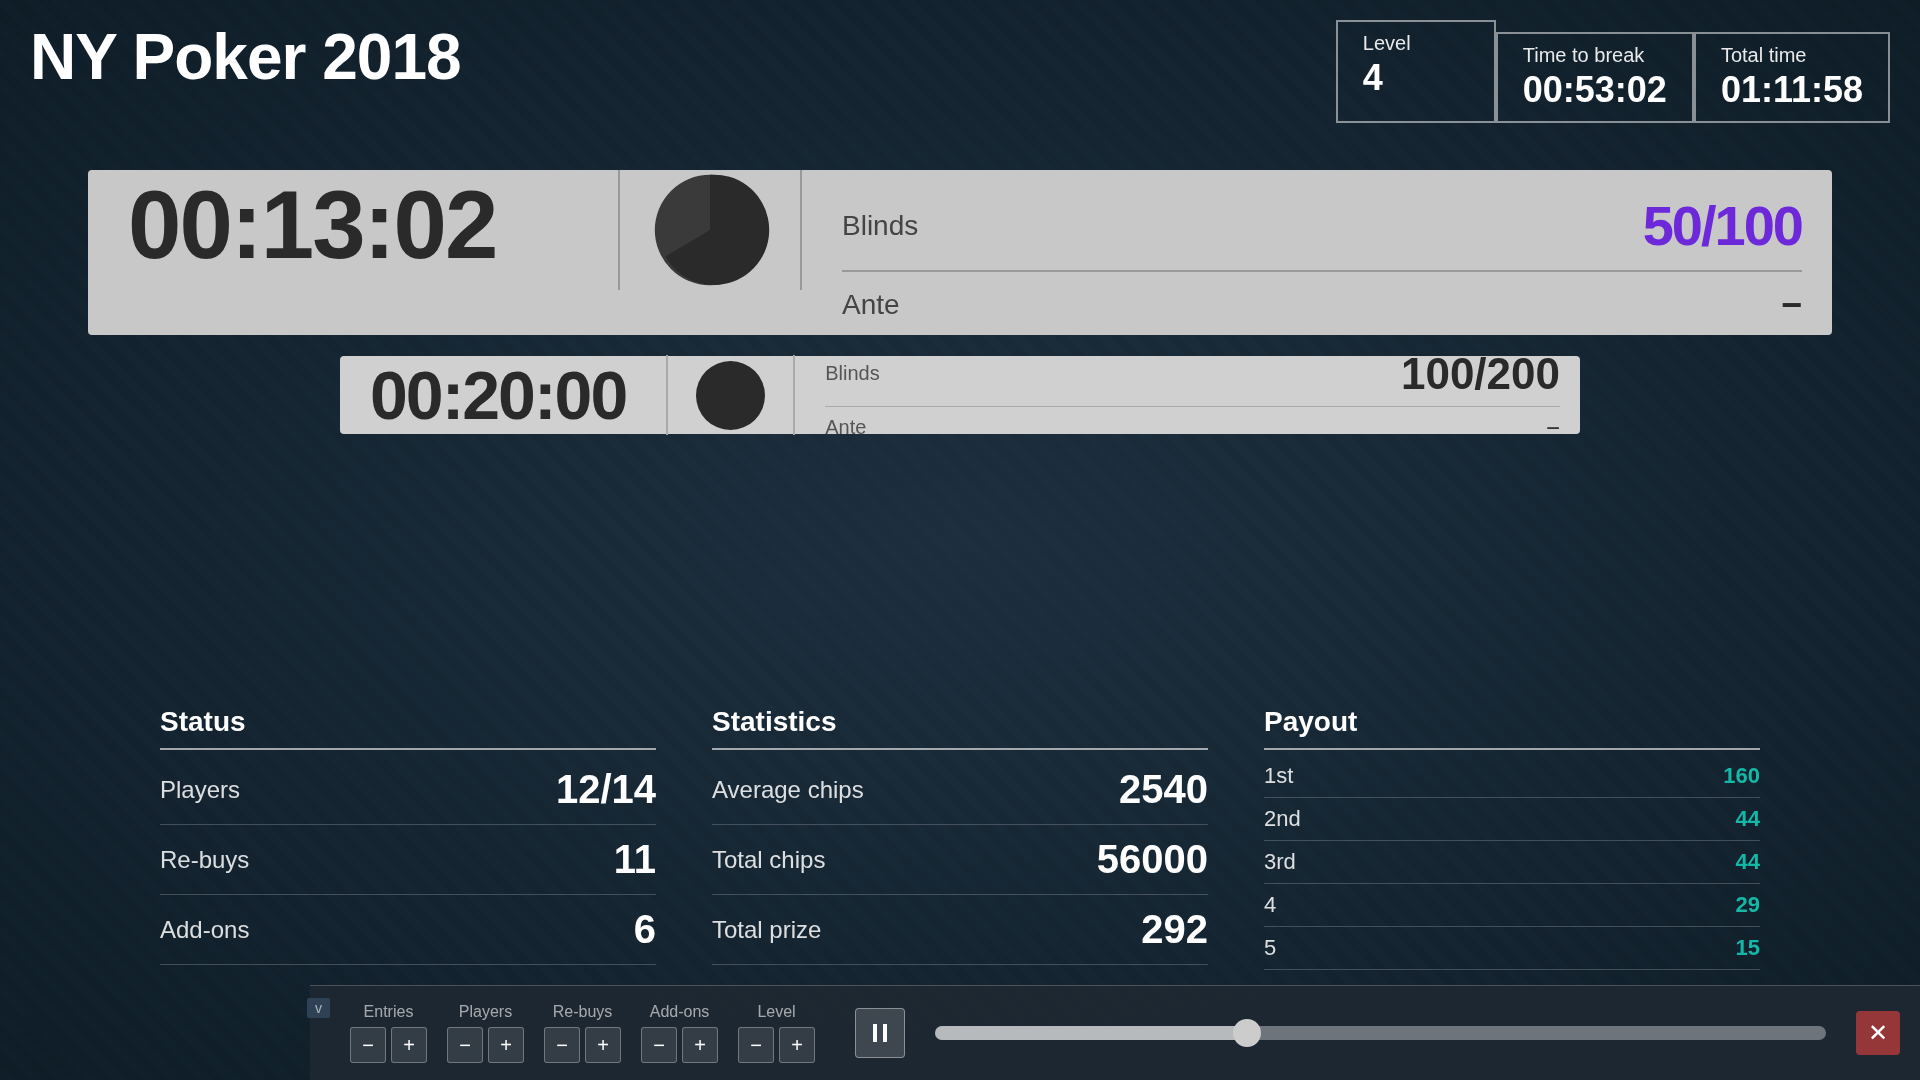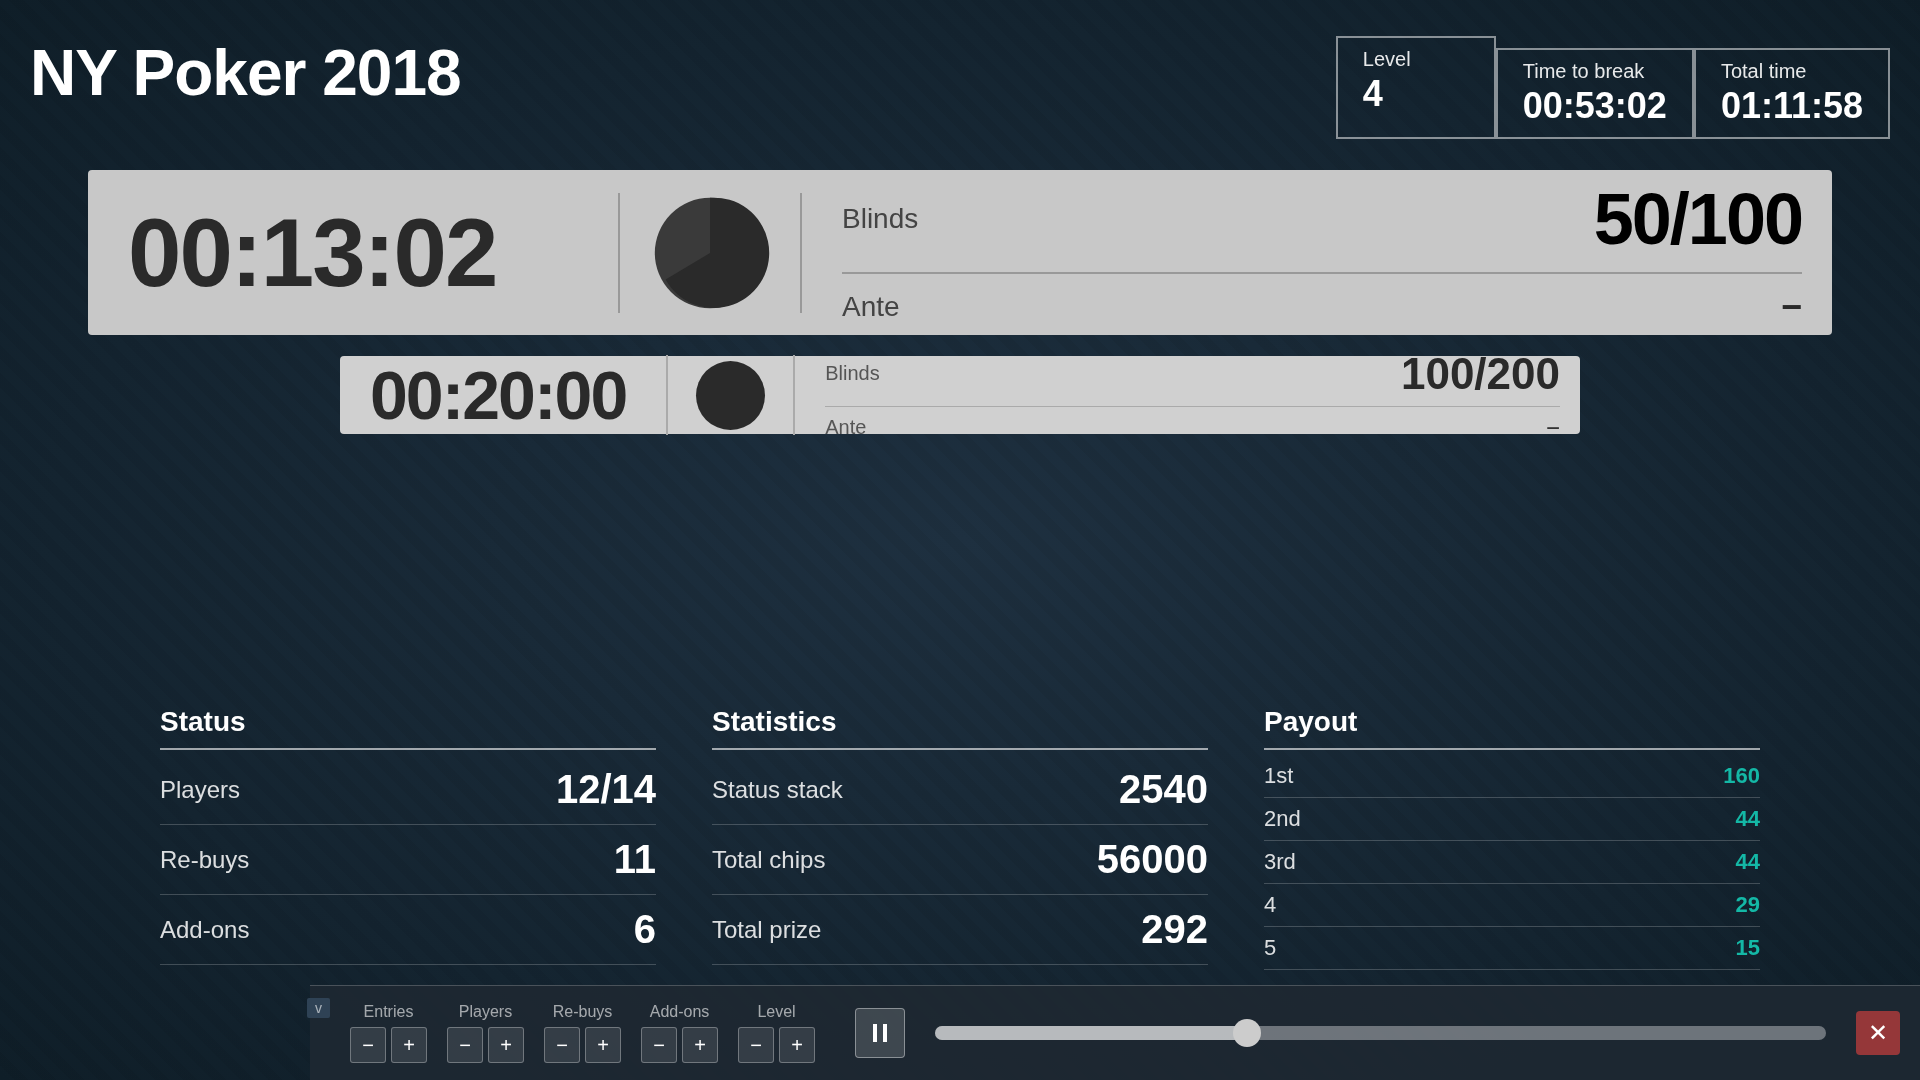--- a/index.html
+++ b/index.html
@@ -31,21 +31,21 @@
         );
       pointer-events: none;
     }
 
     
     #header {
       position: absolute;
       top: 0;
       left: 0;
       right: 0;
-      padding: 36px 30px;
+      padding: 20px 30px;
       display: flex;
       justify-content: space-between;
       align-items: flex-start;
     }
 
     #app-title {
       font-size: 64px;
       font-weight: 900;
       color: #ffffff;
       letter-spacing: -1px;
@@ -82,21 +82,21 @@
 
     
     #main-timer-panel {
       position: absolute;
       top: 170px;
       left: 88px;
       right: 88px;
       background: #c8c8c8;
       border-radius: 4px;
       display: flex;
-      align-items: center;
+      align-items: flex-start;
       height: 165px;
     }
 
     #main-timer-display {
       font-size: 96px;
       font-weight: 900;
       color: #2a2a2a;
       padding: 0 40px;
       letter-spacing: -2px;
       min-width: 520px;
@@ -135,23 +135,23 @@
       padding: 8px 0;
     }
 
     .blinds-label {
       font-size: 28px;
       color: #444;
       font-weight: 400;
     }
 
     .blinds-value {
-      font-size: 72px;
+      font-size: 56px;
       font-weight: 900;
-      color: #000000;
+      color: #6d28d9;
       letter-spacing: -2px;
     }
 
     .blinds-divider {
       height: 2px;
       background: #999;
       margin: 4px 0;
     }
 
     .ante-value {
@@ -517,21 +517,21 @@
     </div>
     <div class="stats-row">
       <span class="stats-row-label">Add-ons</span>
       <span class="stats-row-value">6</span>
     </div>
   </div>
 
   <div class="stats-column">
     <div class="stats-header">Statistics</div>
     <div class="stats-row">
-      <span class="stats-row-label">Status stack</span>
+      <span class="stats-row-label">Average chips</span>
       <span class="stats-row-value">2540</span>
     </div>
     <div class="stats-row">
       <span class="stats-row-label">Total chips</span>
       <span class="stats-row-value">56000</span>
     </div>
     <div class="stats-row">
       <span class="stats-row-label">Total prize</span>
       <span class="stats-row-value">292</span>
     </div>

